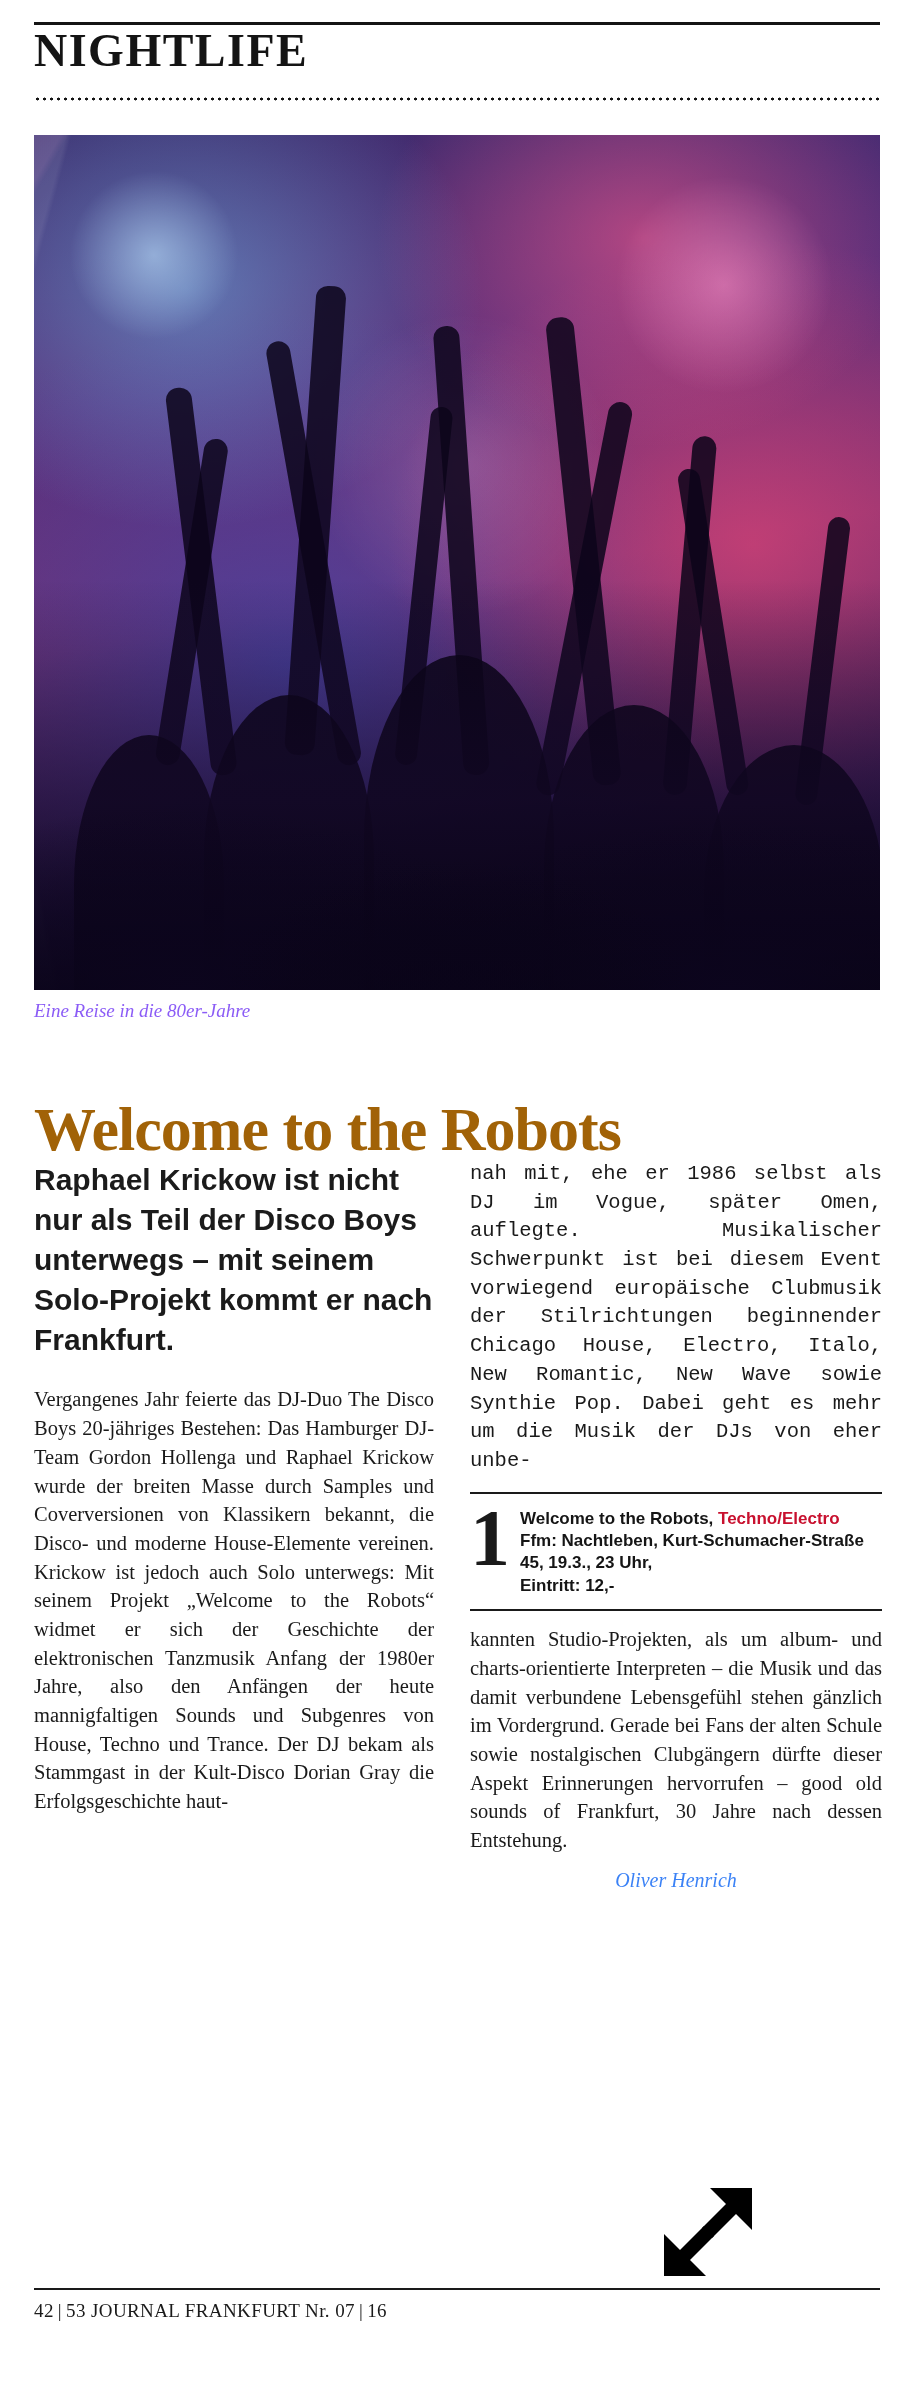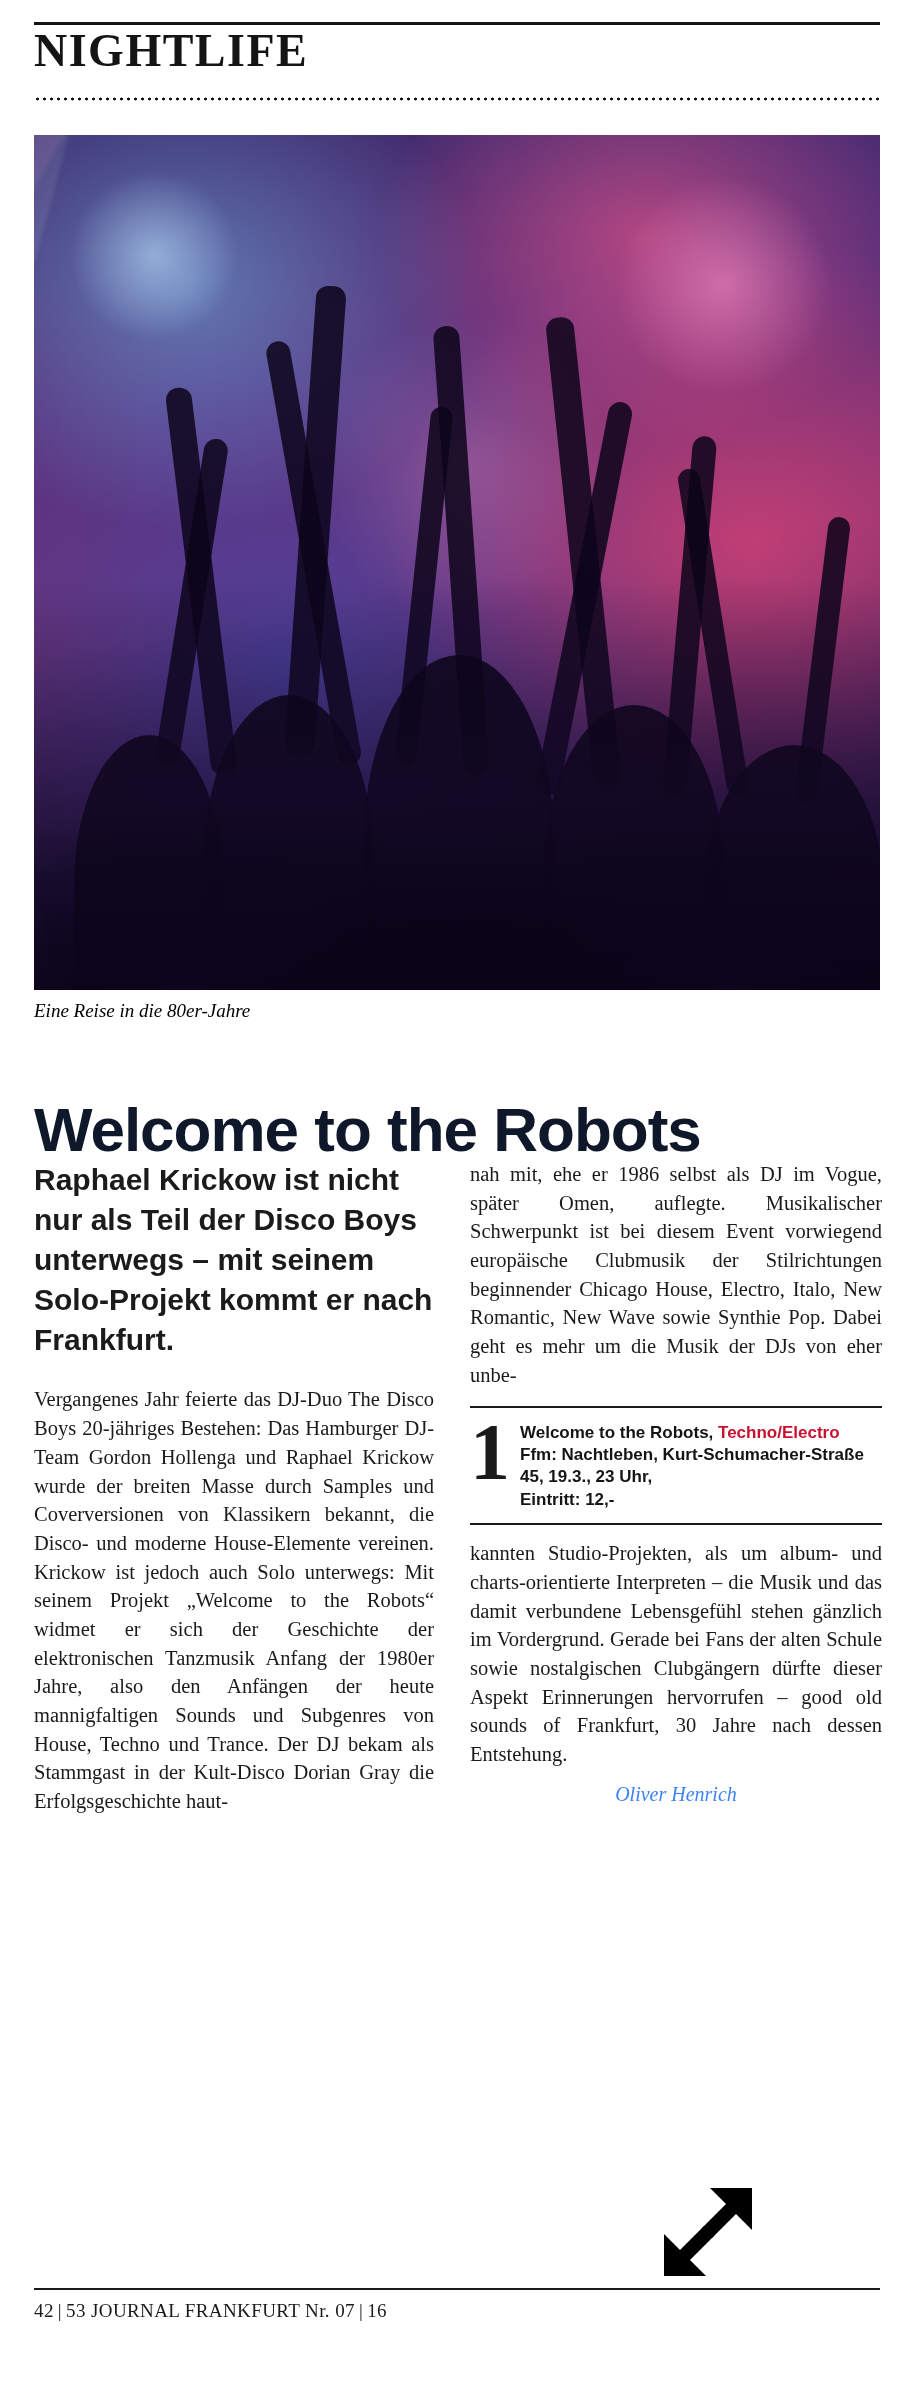--- a/index.html
+++ b/index.html
@@ -113,34 +113,34 @@
     border-radius: 12px;
     transform-origin: bottom center;
   }
   .photo-caption {
     position: absolute;
     left: 34px;
     top: 1000px;
     font-family: "Liberation Serif", serif;
     font-style: italic;
     font-size: 19px;
-    color: #000000;
+    color: #8b5cf6;
   }
 
   
   .headline {
     position: absolute;
     left: 34px;
     top: 1055px;
     width: 850px;
-    font-family: Liberation Sans, sans-serif;
+    font-family: Liberation Serif, serif;
     font-weight: 700;
     font-size: 62px;
     letter-spacing: -1px;
-    color: #0f172a;
+    color: #a16207;
     line-height: 1.05;
   }
 
   
   .col-left {
     position: absolute;
     left: 34px;
     top: 1160px;
     width: 400px;
   }
@@ -168,20 +168,21 @@
     text-align: justify;
     margin: 0;
     hyphens: manual;
   }
   .lead-in {
     font-weight: 400;
   }
 
   .col-right .body-text.top {
     margin-bottom: 16px;
+    font-family: Liberation Mono, monospace;
   }
 
   
   .event-box {
     position: relative;
     border-top: 2px solid #1a1a1a;
     border-bottom: 2px solid #1a1a1a;
     padding: 10px 0 12px 0;
     margin: 2px 0 14px 0;
     display: flex;

